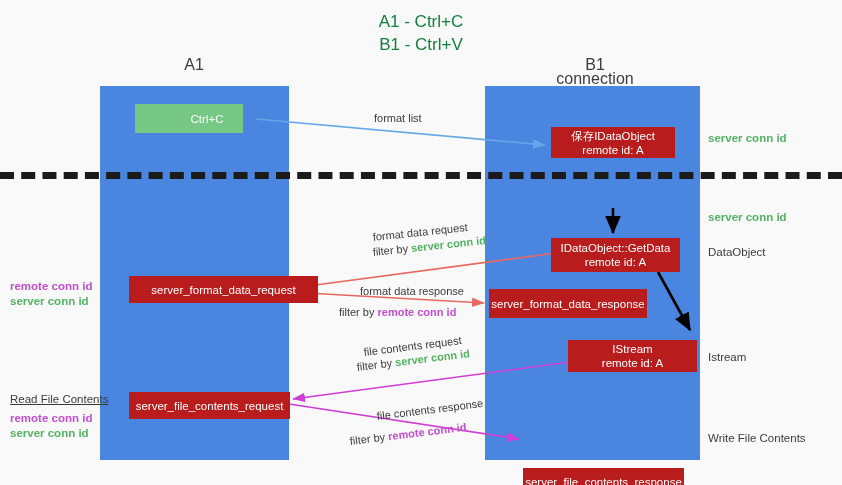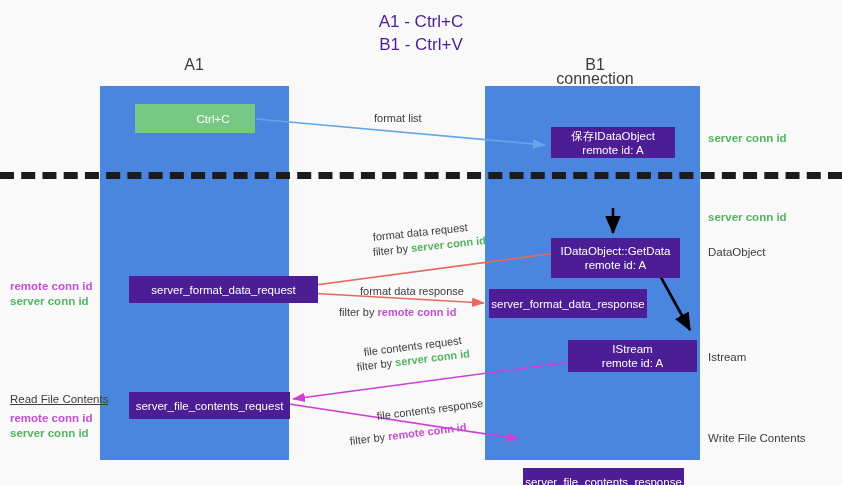--- a/index.html
+++ b/index.html
@@ -22,37 +22,37 @@
   .panel-header {
     position: absolute;
     text-align: center;
     color: #3c3c3c;
     font-size: 16px;
     line-height: 14px;
   }
   .title {
     position: absolute;
     text-align: center;
-    color: #4c1d95;
+    color: #15803d;
     font-size: 17px;
     line-height: 23px;
   }
   .box {
     position: absolute;
     display: flex;
     flex-direction: column;
     align-items: center;
     justify-content: center;
     color: #ffffff;
     font-size: 11.5px;
     line-height: 14px;
     text-align: center;
     box-sizing: border-box;
   }
-  .box.orange { background: #4c1d95; }
+  .box.orange { background: #b91c1c; }
   .box.green  { background: #77c785; }
   .side-label {
     position: absolute;
     font-size: 11.5px;
     line-height: 15px;
     color: #3c3c3c;
     white-space: nowrap;
   }
   .green-txt { color: #54b362; }
   .purple-txt { color: #c34ed1; }
@@ -125,35 +125,35 @@
 
     <line x1="289" y1="292" x2="484" y2="303" stroke="#e8685f" stroke-width="1.6" marker-end="url(#ah-red)"></line>
 
     <line x1="570" y1="362" x2="293" y2="399" stroke="#cf3fd4" stroke-width="1.6" marker-end="url(#ah-mag)"></line>
 
     <line x1="289" y1="404" x2="519" y2="439" stroke="#cf3fd4" stroke-width="1.6" marker-end="url(#ah-mag)"></line>
   </svg>
 
   <div class="dashline" style="top:172px;"></div>
 
-  <div class="box green" style="left:135px; top:104px; width:120px; height:29px;padding-left:36px;">
+  <div class="box green" style="left:135px; top:104px; width:108px; height:29px;padding-left:36px;">
     <span>Ctrl+C</span>
   </div>
   <div class="box orange" style="left:129px; top:276px; width:189px; height:27px;">
     <span>server_format_data_request</span>
   </div>
   <div class="box orange" style="left:129px; top:392px; width:161px; height:27px;">
     <span>server_file_contents_request</span>
   </div>
 
   <div class="box orange" style="left:551px; top:127px; width:124px; height:31px;">
     <span>保存IDataObject</span>
     <span>remote id: A</span>
   </div>
-  <div class="box orange" style="left:551px; top:238px; width:129px; height:40px;">
+  <div class="box orange" style="left:551px; top:238px; width:129px; height:34px;">
     <span>IDataObject::GetData</span>
     <span>remote id: A</span>
   </div>
   <div class="box orange" style="left:489px; top:289px; width:158px; height:29px;">
     <span>server_format_data_response</span>
   </div>
   <div class="box orange" style="left:568px; top:340px; width:129px; height:32px;">
     <span>IStream</span>
     <span>remote id: A</span>
   </div>

